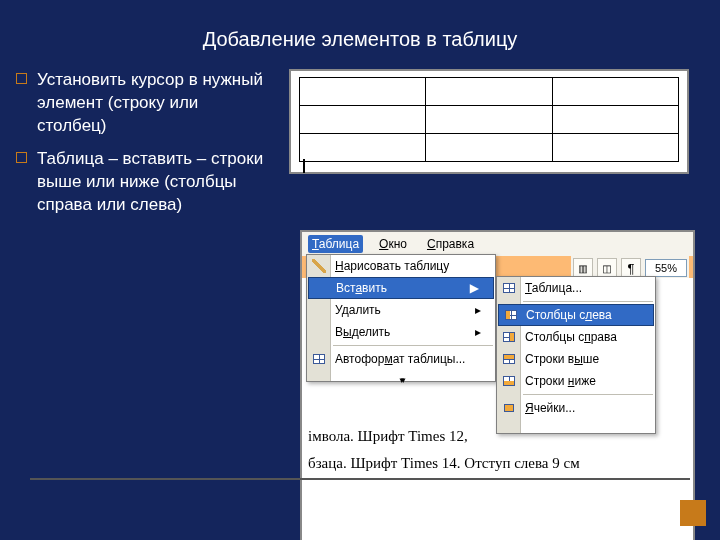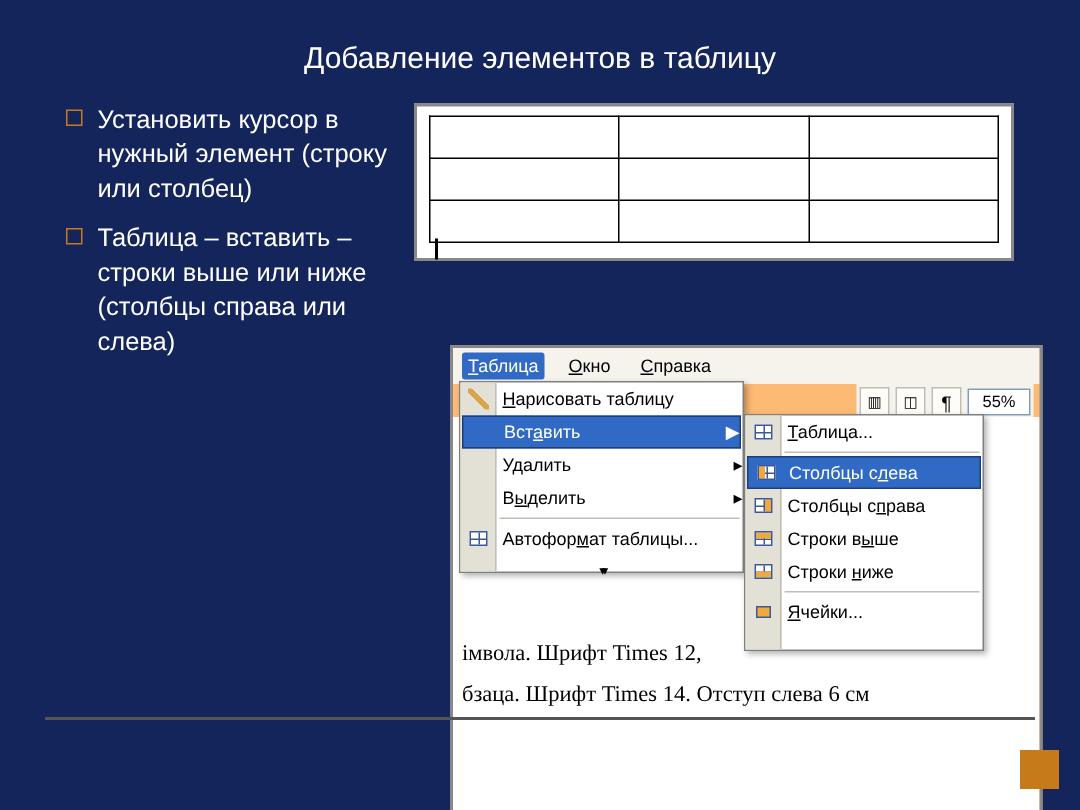--- a/index.html
+++ b/index.html
@@ -13,21 +13,21 @@
   }
   .title {
     color: #fff;
     font-size: 20px;
     font-weight: normal;
     text-align: center;
     padding: 28px 0 18px 0;
   }
   .content {
     display: flex;
-    padding: 0 44px;
+    padding: 0 16px;
   }
   .bullets {
     width: 255px;
     color: #fff;
     font-size: 17px;
     line-height: 1.35;
   }
   .bullets li {
     list-style: none;
     display: flex;
@@ -101,20 +101,21 @@
     width: 24px;
     background: #e3e1d6;
     border-right: 1px solid #c0beb4;
   }
   .menu .item {
     position: relative;
     display: flex;
     align-items: center;
     height: 22px;
     padding-left: 28px;
+    padding-right: 14px;
   }
   .menu .item.hl {
     background: #316ac5;
     color: #fff;
     border: 1px solid #1a3f7a;
     margin: 0 1px;
     padding-left: 27px;
   }
   .menu .arrow {
     margin-left: auto;
@@ -296,21 +297,21 @@
         <span style="font-size:10px;">◫</span>
       </div>
     <div class="tb-btn">
         <span>¶</span>
       </div>
     <div class="zoom">55%</div>
   </div>
 
   <div class="doc-bg">
     <div>імвола. Шрифт  Times 12,</div>
-    <div style="margin-top:10px;">бзаца. Шрифт Times 14. Отступ слева 6 см</div>
+    <div style="margin-top:10px;">бзаца. Шрифт Times 14. Отступ слева 9 см</div>
   </div>
 
   <div class="menu" style="left:4px; top:22px; width:190px; height:128px;">
     <div class="strip"></div>
     <div class="item">
       <span class="icon-box">
           <span class="pencil"></span>
         </span>
       <span><span class="under">Н</span>арисовать таблицу</span>
     </div>

